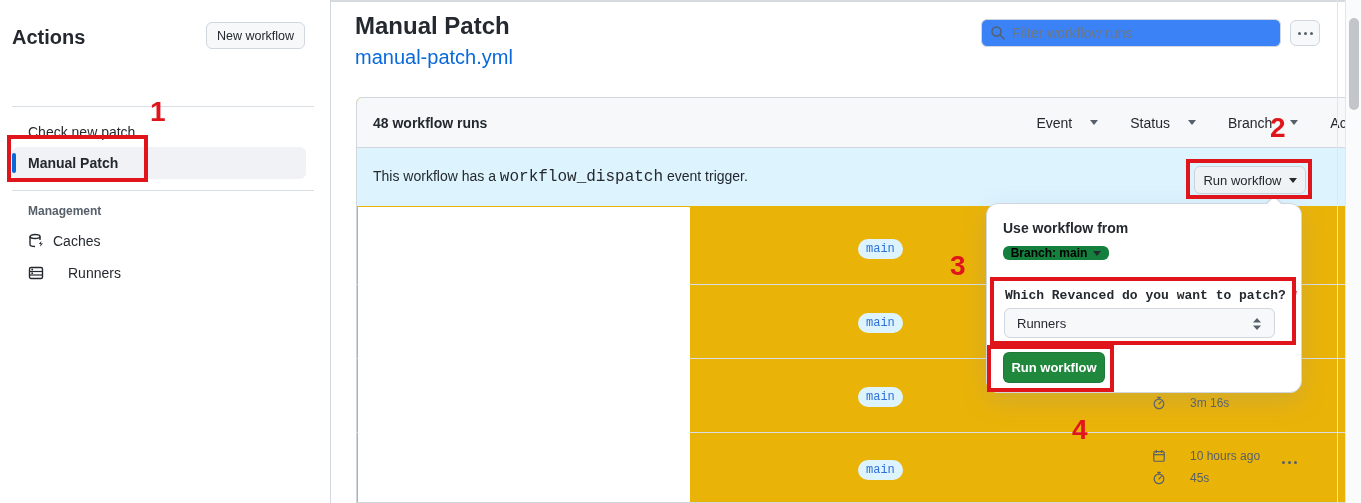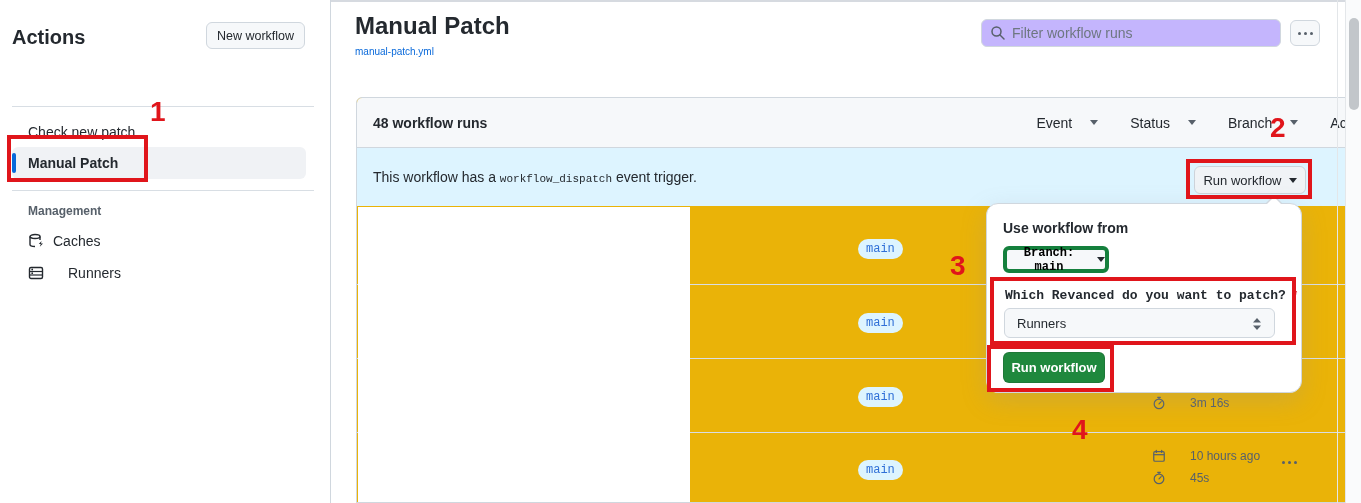--- a/index.html
+++ b/index.html
@@ -25,45 +25,45 @@
     font-size:14px; border-radius:6px; cursor:pointer; }
   .side-item.selected { width:294px; height:32px; line-height:32px; background:#f0f2f5; font-weight:700; }
   .side-item.selected .sel-bar { position:absolute; left:0; top:6px; width:4px; height:20px; border-radius:2px; background:#0969da; }
   .side-divider { position:absolute; left:12px; width:302px; height:1px; background:#d8dee4; }
   .mgmt-label { position:absolute; left:28px; top:204px; font-size:12px; font-weight:700; color:#57606a; }
   .mgmt-item { position:absolute; left:28px; display:flex; align-items:center; gap:9px; font-size:14px; cursor:pointer; }
   .mgmt-item svg { flex:0 0 auto; }
 
   
   .page-title { position:absolute; left:355px; top:12px; font-size:24px; font-weight:600; }
-  .file-link  { position:absolute; left:355px; top:46px; font-size:10px; color:#0969da; cursor:pointer; text-decoration:none; }
+  .file-link  { position:absolute; left:355px; top:46px; font-size:20px; color:#0969da; cursor:pointer; text-decoration:none; }
   .filter-box { position:absolute; left:981px; top:19px; width:300px; height:28px; }
   .filter-box input { width:100%; height:100%; border:1px solid #d0d7de; border-radius:6px; padding:0 8px 0 30px;
-    font-size:14px; font-family:"Liberation Sans",sans-serif; color:#24292f; background:#c4b5fd; outline:none; }
+    font-size:14px; font-family:"Liberation Sans",sans-serif; color:#24292f; background:#3b82f6; outline:none; }
   .filter-box input::placeholder { color:#6e7781; }
   .filter-box .search-svg { position:absolute; left:9px; top:6px; }
   .more-btn { position:absolute; left:1290px; top:20px; width:30px; height:26px; background:#f6f8fa;
     border:1px solid #d0d7de; border-radius:6px; display:flex; align-items:center; justify-content:center; gap:2px; cursor:pointer; }
 
   .kebab { display:inline-flex; gap:3px; align-items:center; }
   .kebab i { width:3px; height:3px; border-radius:50%; background:#57606a; display:block; }
 
   
   .card { position:absolute; left:356px; top:97px; width:1052px; height:406px; border:1px solid #d0d7de;
     border-radius:6px 6px 0 0; background:#eab308; overflow:hidden; }
   .card-header { position:relative; height:50px; background:#f6f8fa; border-bottom:1px solid #d0d7de;
     display:flex; align-items:center; }
   .runs-count { margin-left:16px; font-size:14px; font-weight:700; }
   .hdr-filters { position:absolute; right:18px; top:0; height:100%; display:flex; align-items:center; gap:32px; }
   .hdr-filter { display:flex; align-items:center; gap:18px; font-size:14px; color:#24292f; cursor:pointer; }
   .caret-down { width:0; height:0; border:4px solid transparent; border-top:5px solid #57606a; margin-top:4px; }
 
   .banner { position:relative; height:58px; background:#ddf4ff; display:flex; align-items:center; }
   .banner-text { margin-left:16px; font-size:14px; }
-  .banner-text code { font-family:"Liberation Mono","DejaVu Sans Mono",monospace; font-size:11px; }
+  .banner-text code { font-family:"Liberation Mono","DejaVu Sans Mono",monospace; font-size:16px; }
   .run-workflow-top { position:absolute; left:837px; top:18px; width:112px; height:28px; background:#f0f3f6;
     border:1px solid #cdd3da; border-radius:6px; font-size:13px; font-weight:500; color:#24292f;
     display:flex; align-items:center; justify-content:center; gap:7px; cursor:pointer; }
 
   .rows { position:relative; }
   .run-row { position:relative; height:74px; border-top:1px solid #d8dee4; }
   .run-row.first { height:78px; border-top:none; }
   .branch-badge { position:absolute; left:501px; font-family:"Liberation Mono","DejaVu Sans Mono",monospace;
     font-size:12px; color:#2f6fd7; background:#ddf4ff; padding:3px 8px; border-radius:10px; cursor:pointer; }
   .meta { position:absolute; left:795px; font-size:12px; color:#57606a; display:flex; align-items:center; gap:24px; }
@@ -71,23 +71,23 @@
   .redaction { position:absolute; left:1px; top:109px; width:332px; height:296px; background:#fff; z-index:5; }
 
   
   .panel { position:absolute; left:986px; top:203px; width:316px; height:190px; background:#fff;
     border:1px solid #d0d7de; border-radius:12px; box-shadow:0 8px 24px rgba(140,149,159,0.25); z-index:10; }
   .panel-caret-outer { position:absolute; left:278px; top:-9px; width:0; height:0;
     border:9px solid transparent; border-bottom:9px solid #d0d7de; border-top:none; }
   .panel-caret-inner { position:absolute; left:279px; top:-7px; width:0; height:0;
     border:8px solid transparent; border-bottom:8px solid #fff; border-top:none; }
   .use-from { position:absolute; left:16px; top:16px; font-size:14px; font-weight:700; }
-  .branch-btn { position:absolute; left:16px; top:42px; width:106px; height:27px; background:#f6f8fa;
-    border:4px solid #15803d; border-radius:6px; font-size:12px; font-weight:600;
-    display:flex; align-items:center; justify-content:center; gap:6px; cursor:pointer;font-family:Liberation Mono, monospace; }
+  .branch-btn { position:absolute; left:16px; top:42px; width:106px; height:14px; background:#f6f8fa;
+    border:7px solid #15803d; border-radius:6px; font-size:12px; font-weight:600;
+    display:flex; align-items:center; justify-content:center; gap:6px; cursor:pointer; }
   .input-label { position:absolute; left:18px; top:84px; font-family:"Liberation Mono","DejaVu Sans Mono",monospace;
     font-size:13px; font-weight:700; white-space:nowrap; }
   .req { color:#cf222e; margin-left:5px; }
   .revanced-select { position:absolute; left:17px; top:104px; width:271px; height:30px; background:#f6f8fa;
     border:1px solid #d0d7de; border-radius:6px; display:flex; align-items:center; cursor:pointer; }
   .revanced-select .sel-text { margin-left:12px; font-size:13px; }
   .revanced-select .updown { position:absolute; right:11px; top:7px; }
   .run-workflow-submit { position:absolute; left:16px; top:148px; width:102px; height:31px; background:#1f883d;
     border:1px solid rgba(27,31,36,0.15); border-radius:6px; color:#fff; font-size:13px; font-weight:600;
     display:flex; align-items:center; justify-content:center; cursor:pointer; }

